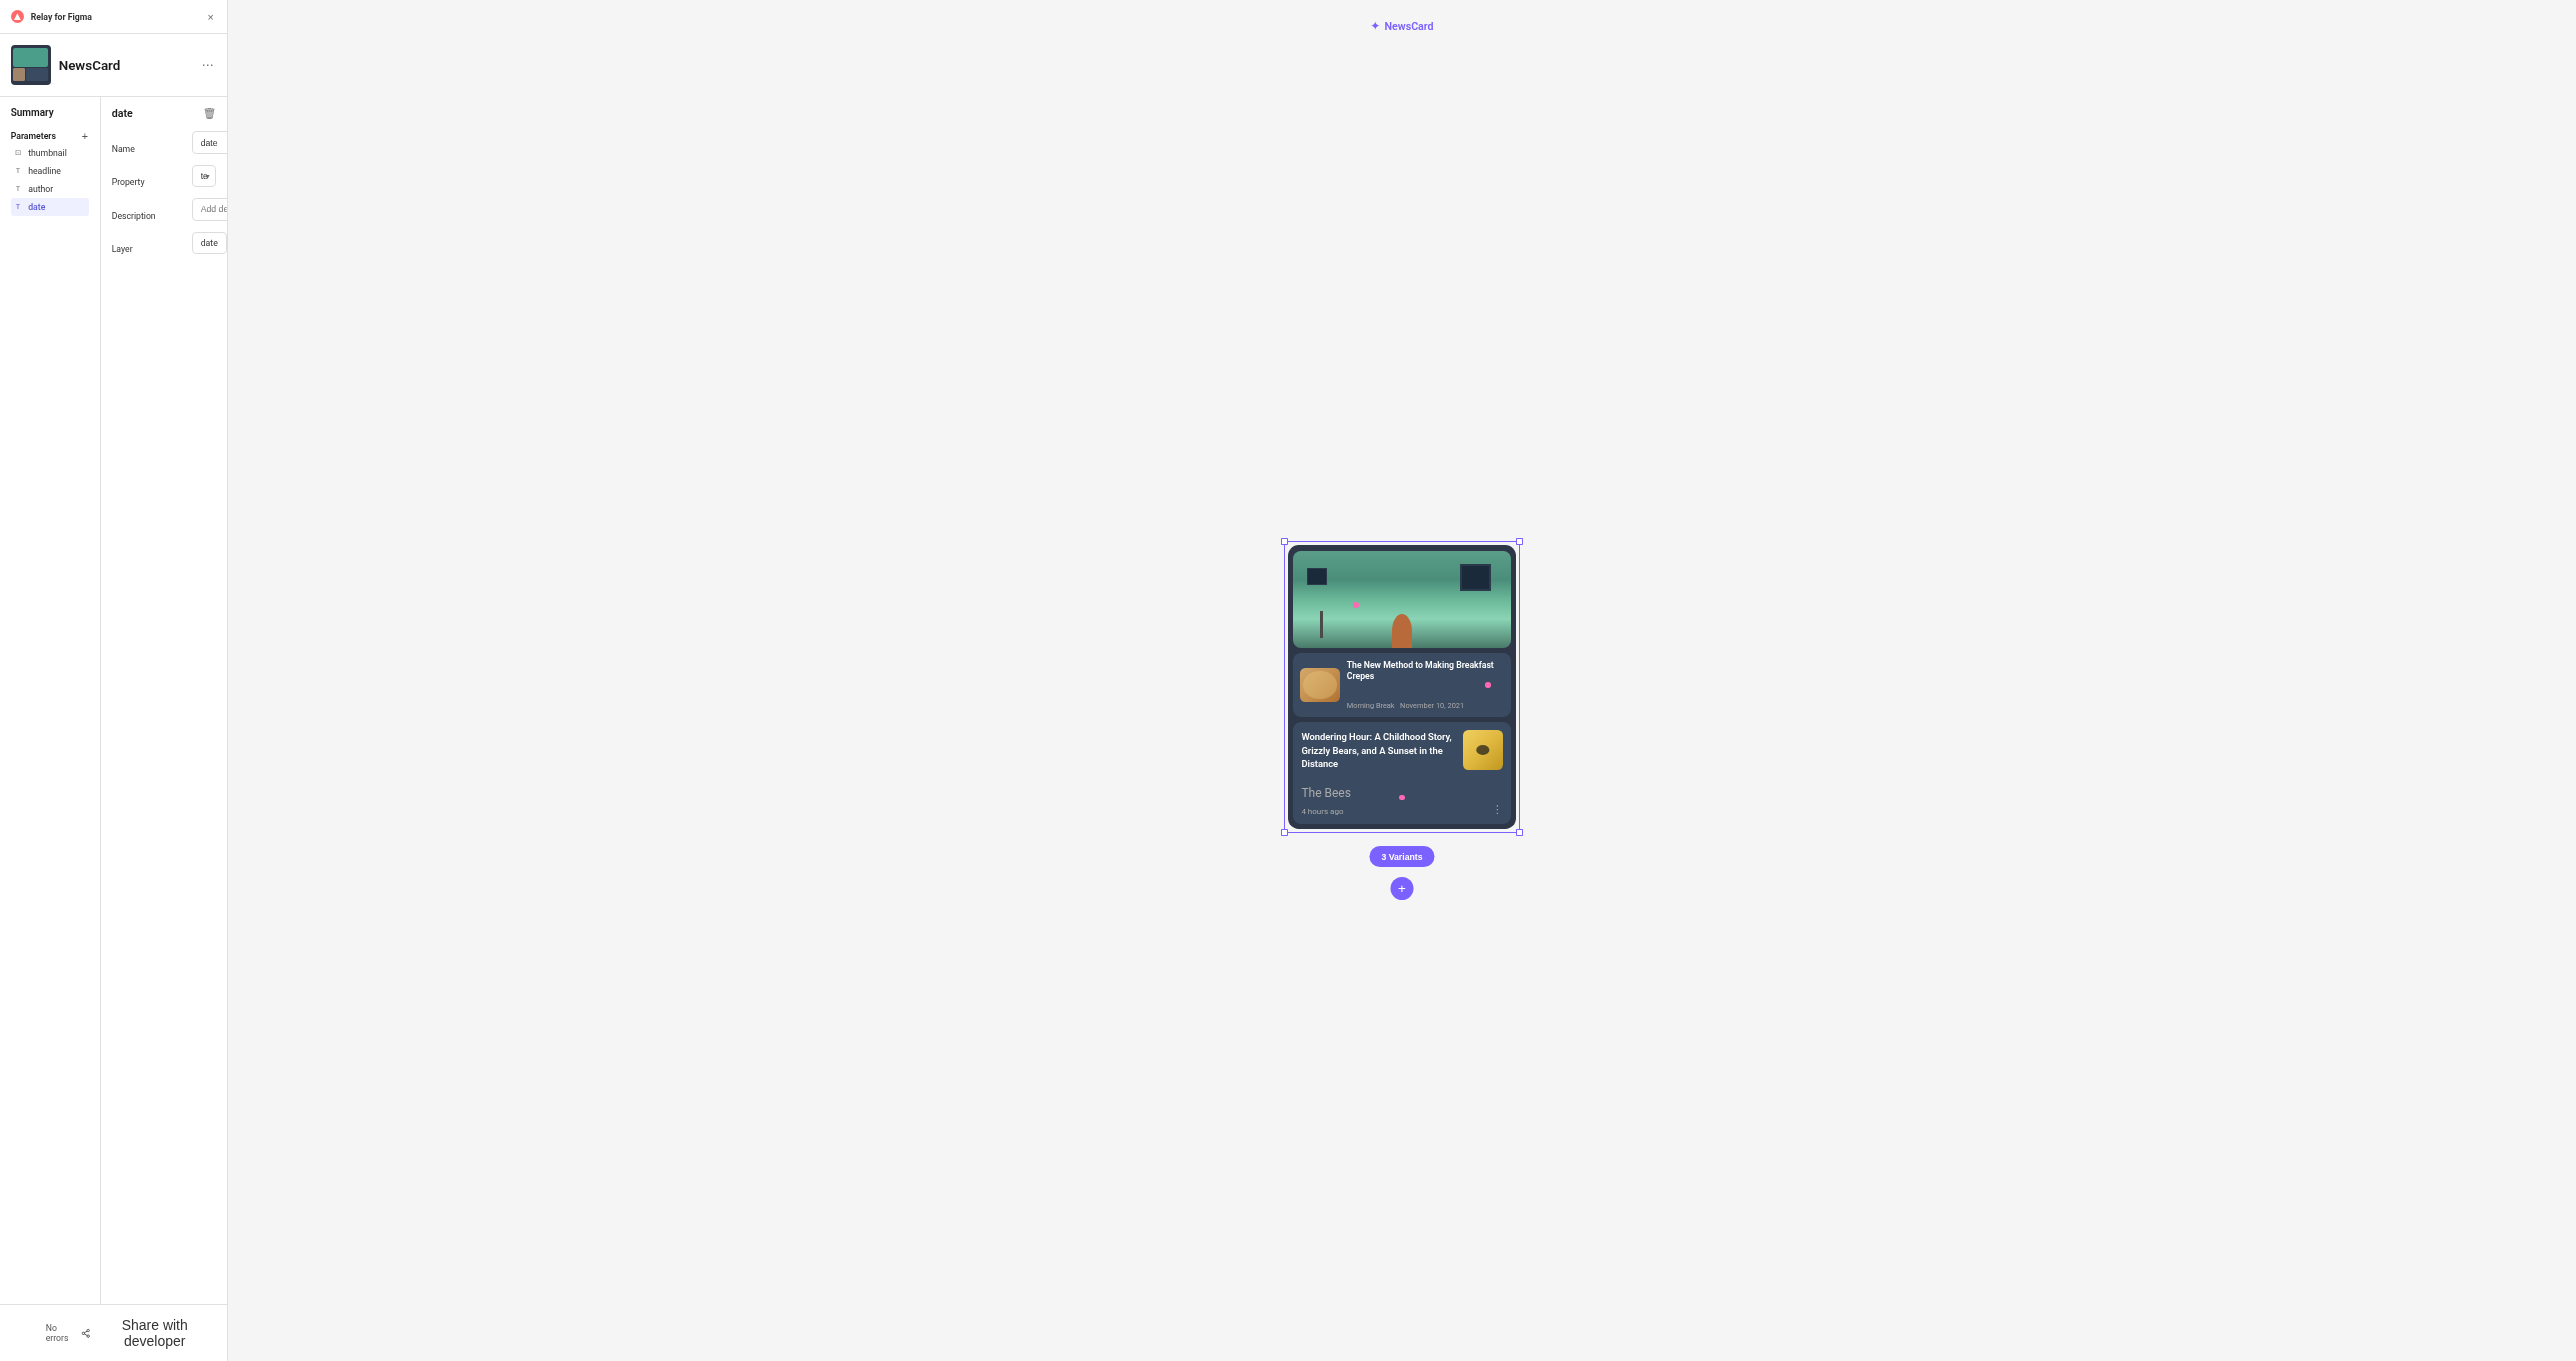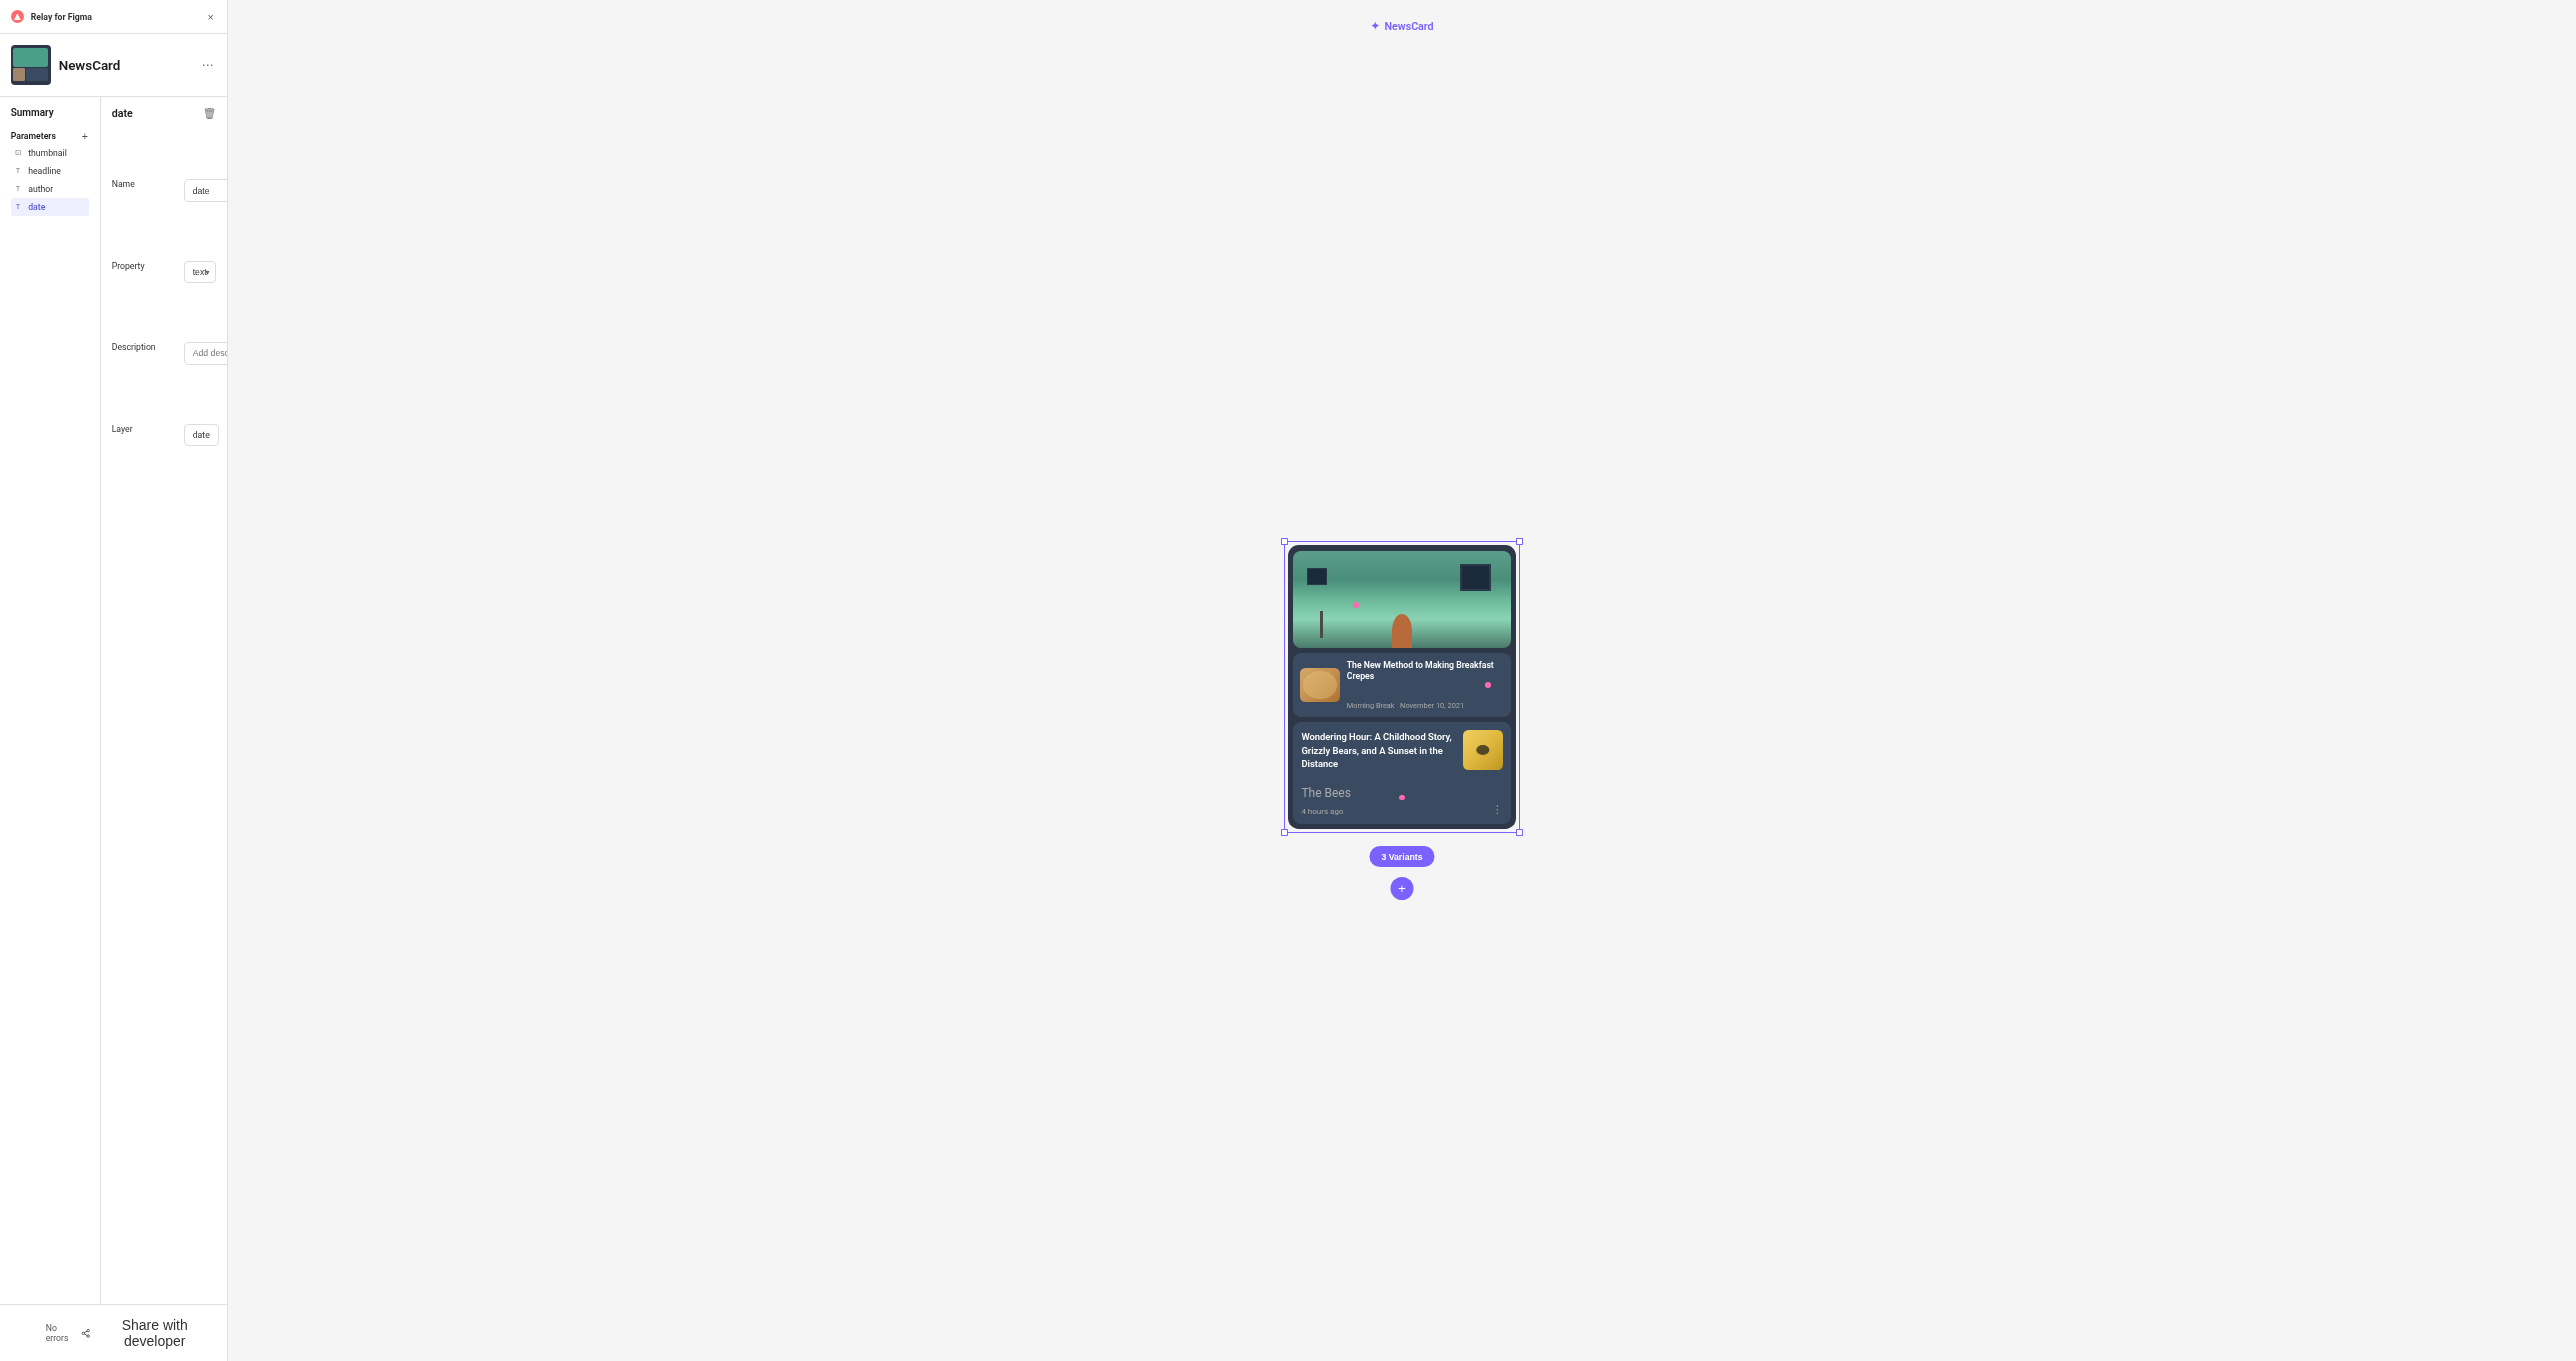--- a/index.html
+++ b/index.html
@@ -229,23 +229,22 @@
     .delete-btn {
       cursor: pointer;
       color: #666;
       font-size: 10.7px;
       border: none;
       background: none;
     }
 
     .form-row {
       display: flex;
-      align-items: flex-start;
-      gap: 12px;
-      margin-top: 48px;
+      align-items: flex-end;
+      gap: 20px;
     }
 
     .form-label {
       font-size: 8.7px;
       color: #333;
       width: 60px;
       min-width: 60px;
     }
 
     .form-input {

